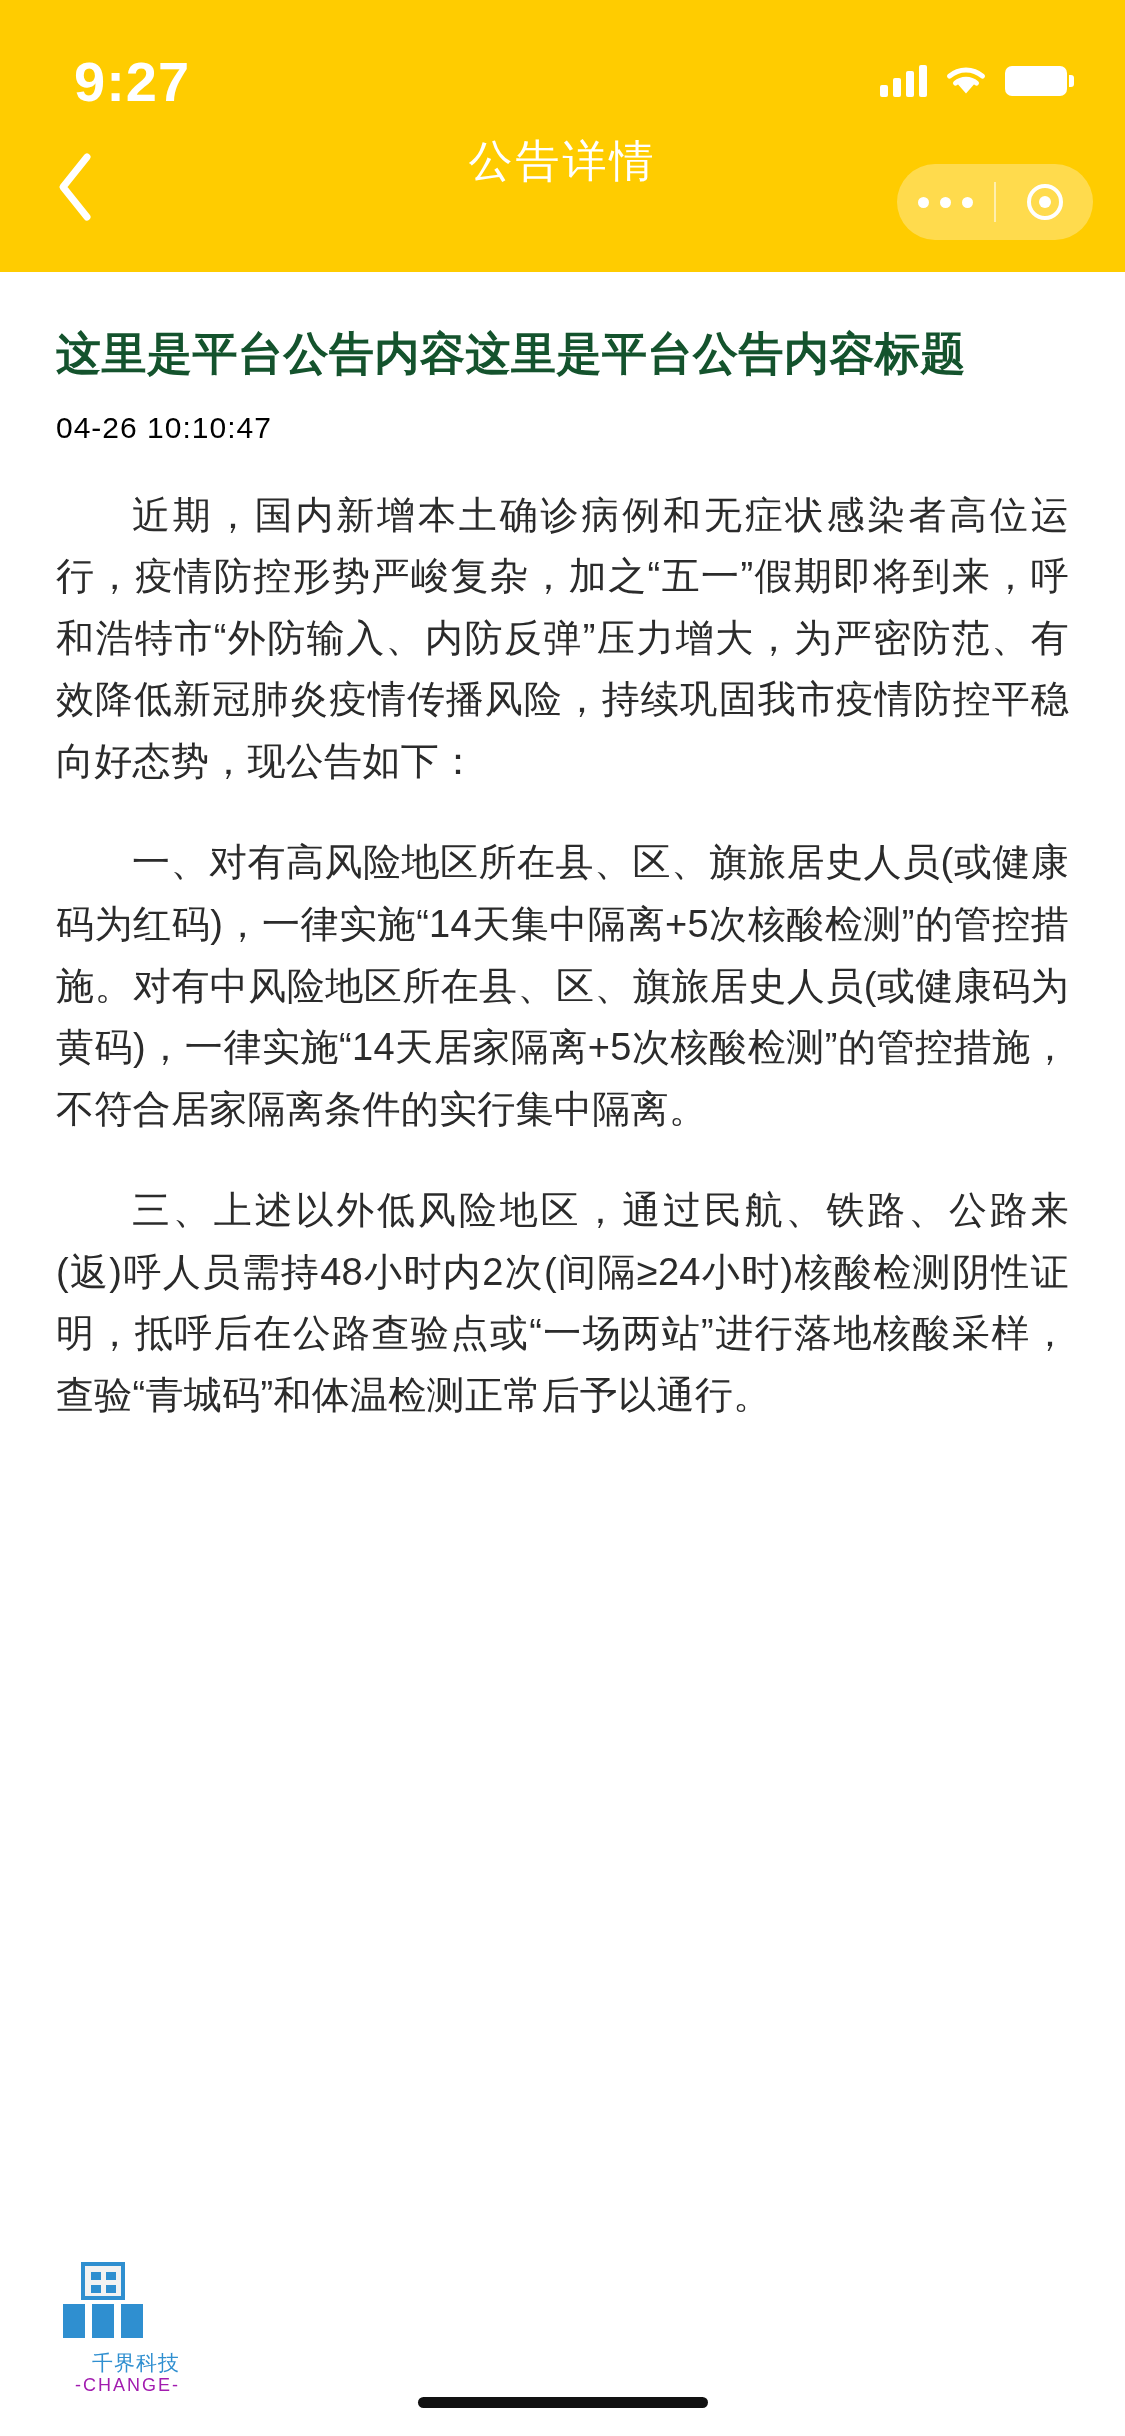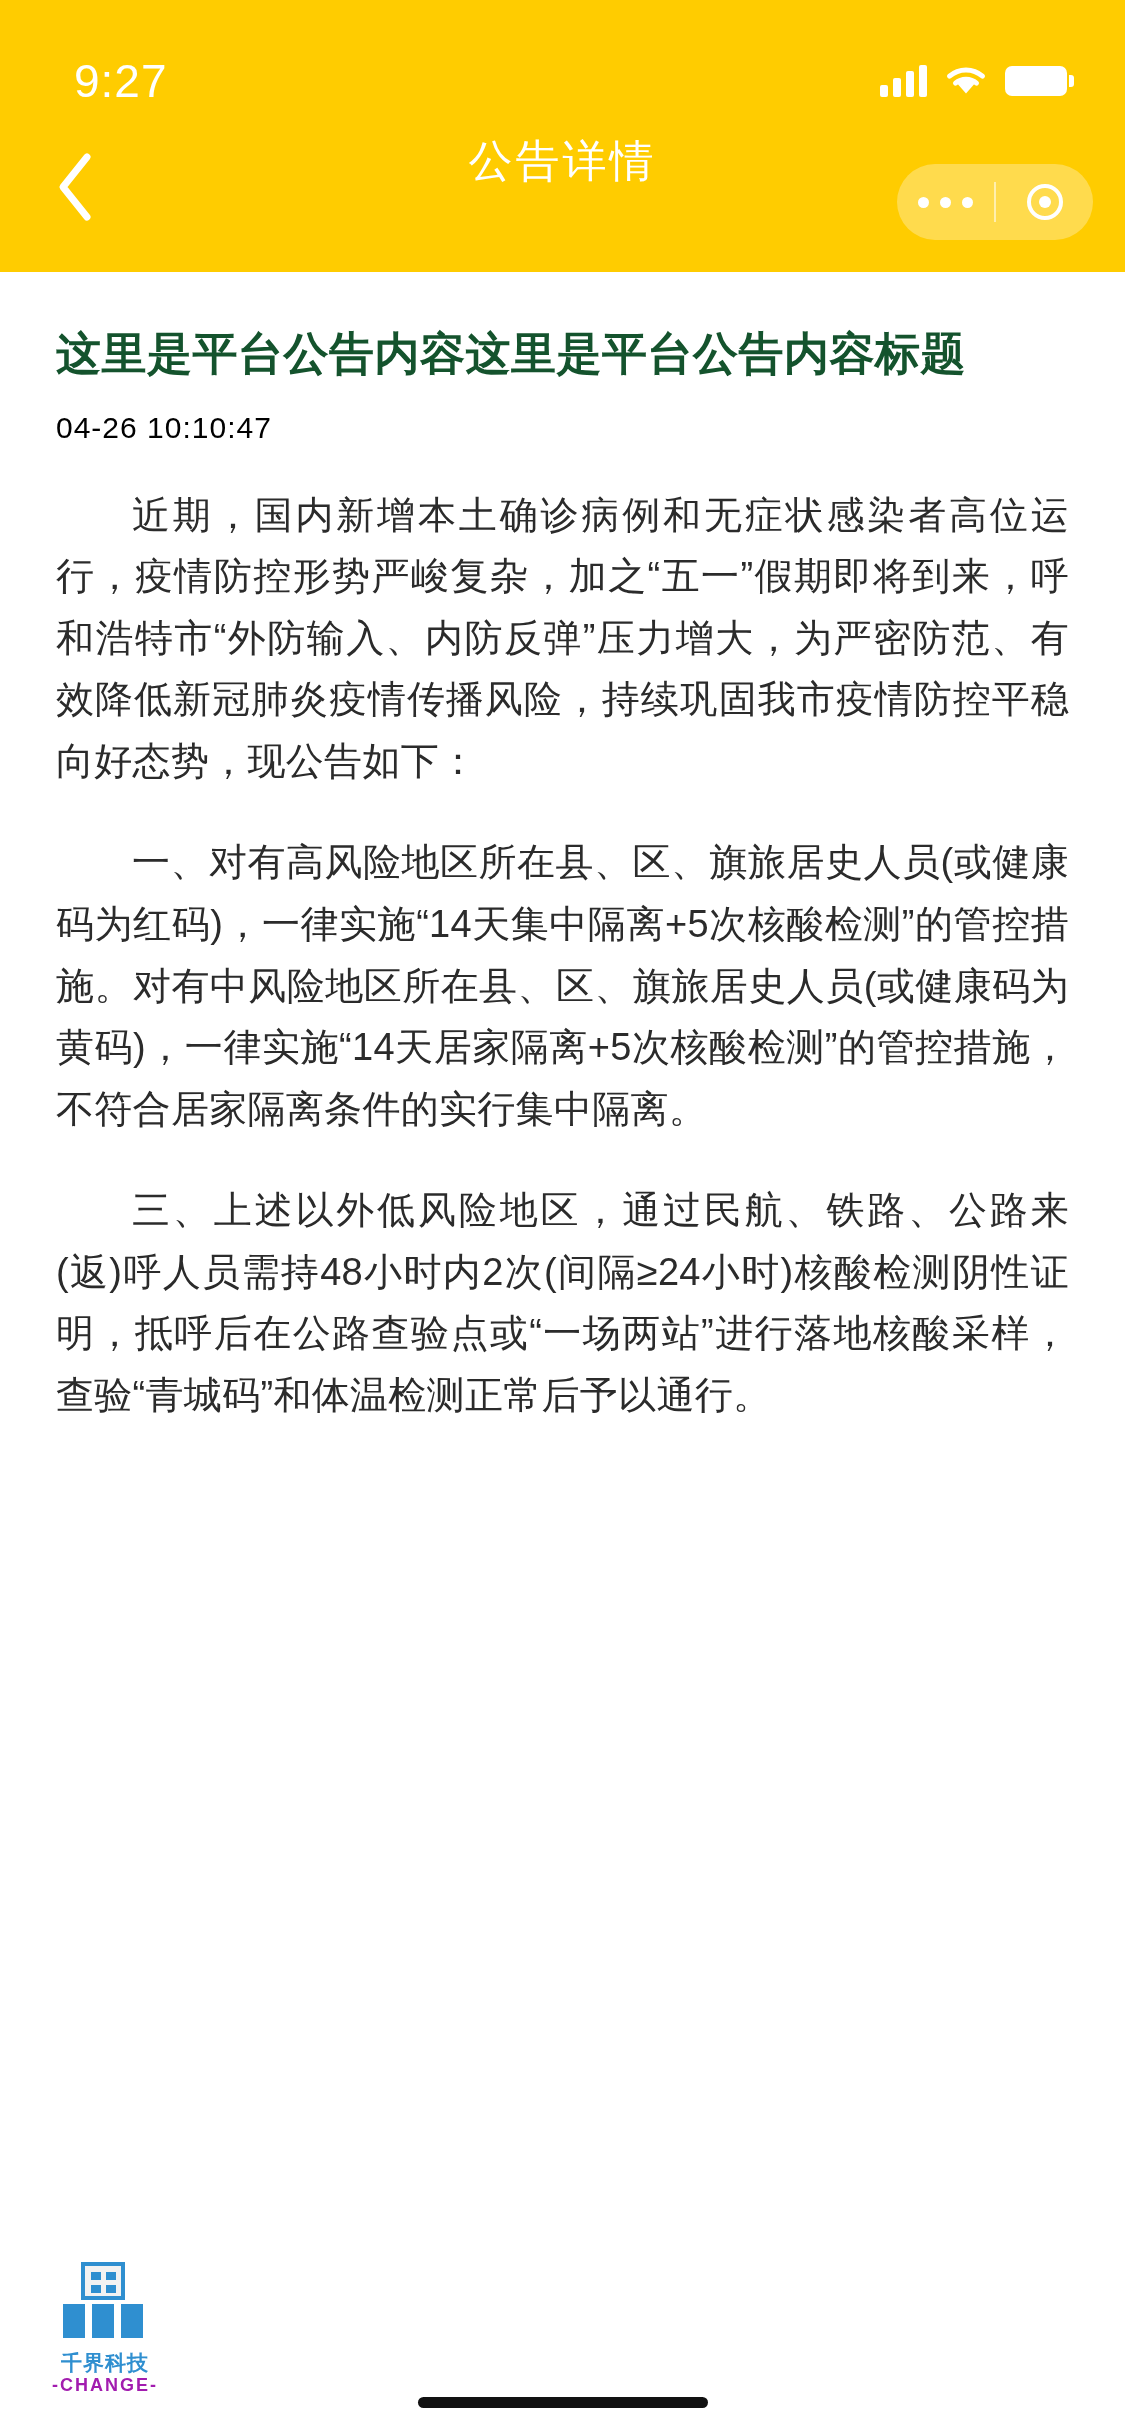--- a/index.html
+++ b/index.html
@@ -25,22 +25,22 @@
     height: 132px;
     background: #FFCC00;
     display: flex;
     align-items: center;
     justify-content: space-between;
     padding: 30px 58px 0 74px;
     flex: 0 0 auto;
   }
   .status-time {
     color: #ffffff;
-    font-size: 46px;
-    font-weight: normal;
+    font-size: 56px;
+    font-weight: bold;
     letter-spacing: 1px;
   }
   .status-right {
     display: flex;
     align-items: center;
     gap: 18px;
   }
   .signal {
     display: flex;
     align-items: flex-end;
@@ -189,22 +189,21 @@
   .footer {
     flex: 0 0 auto;
     height: 180px;
     position: relative;
   }
   .brand {
     position: absolute;
     left: 30px;
     bottom: 40px;
     width: 150px;
-    text-align: center;
-    font-weight: bold;
+    text-align: right;
   }
   .brand-mark {
     width: 92px;
     height: 86px;
     margin: 0 auto 6px auto;
     position: relative;
   }
   .brand-name {
     font-size: 21px;
     color: #2f8fd0;

